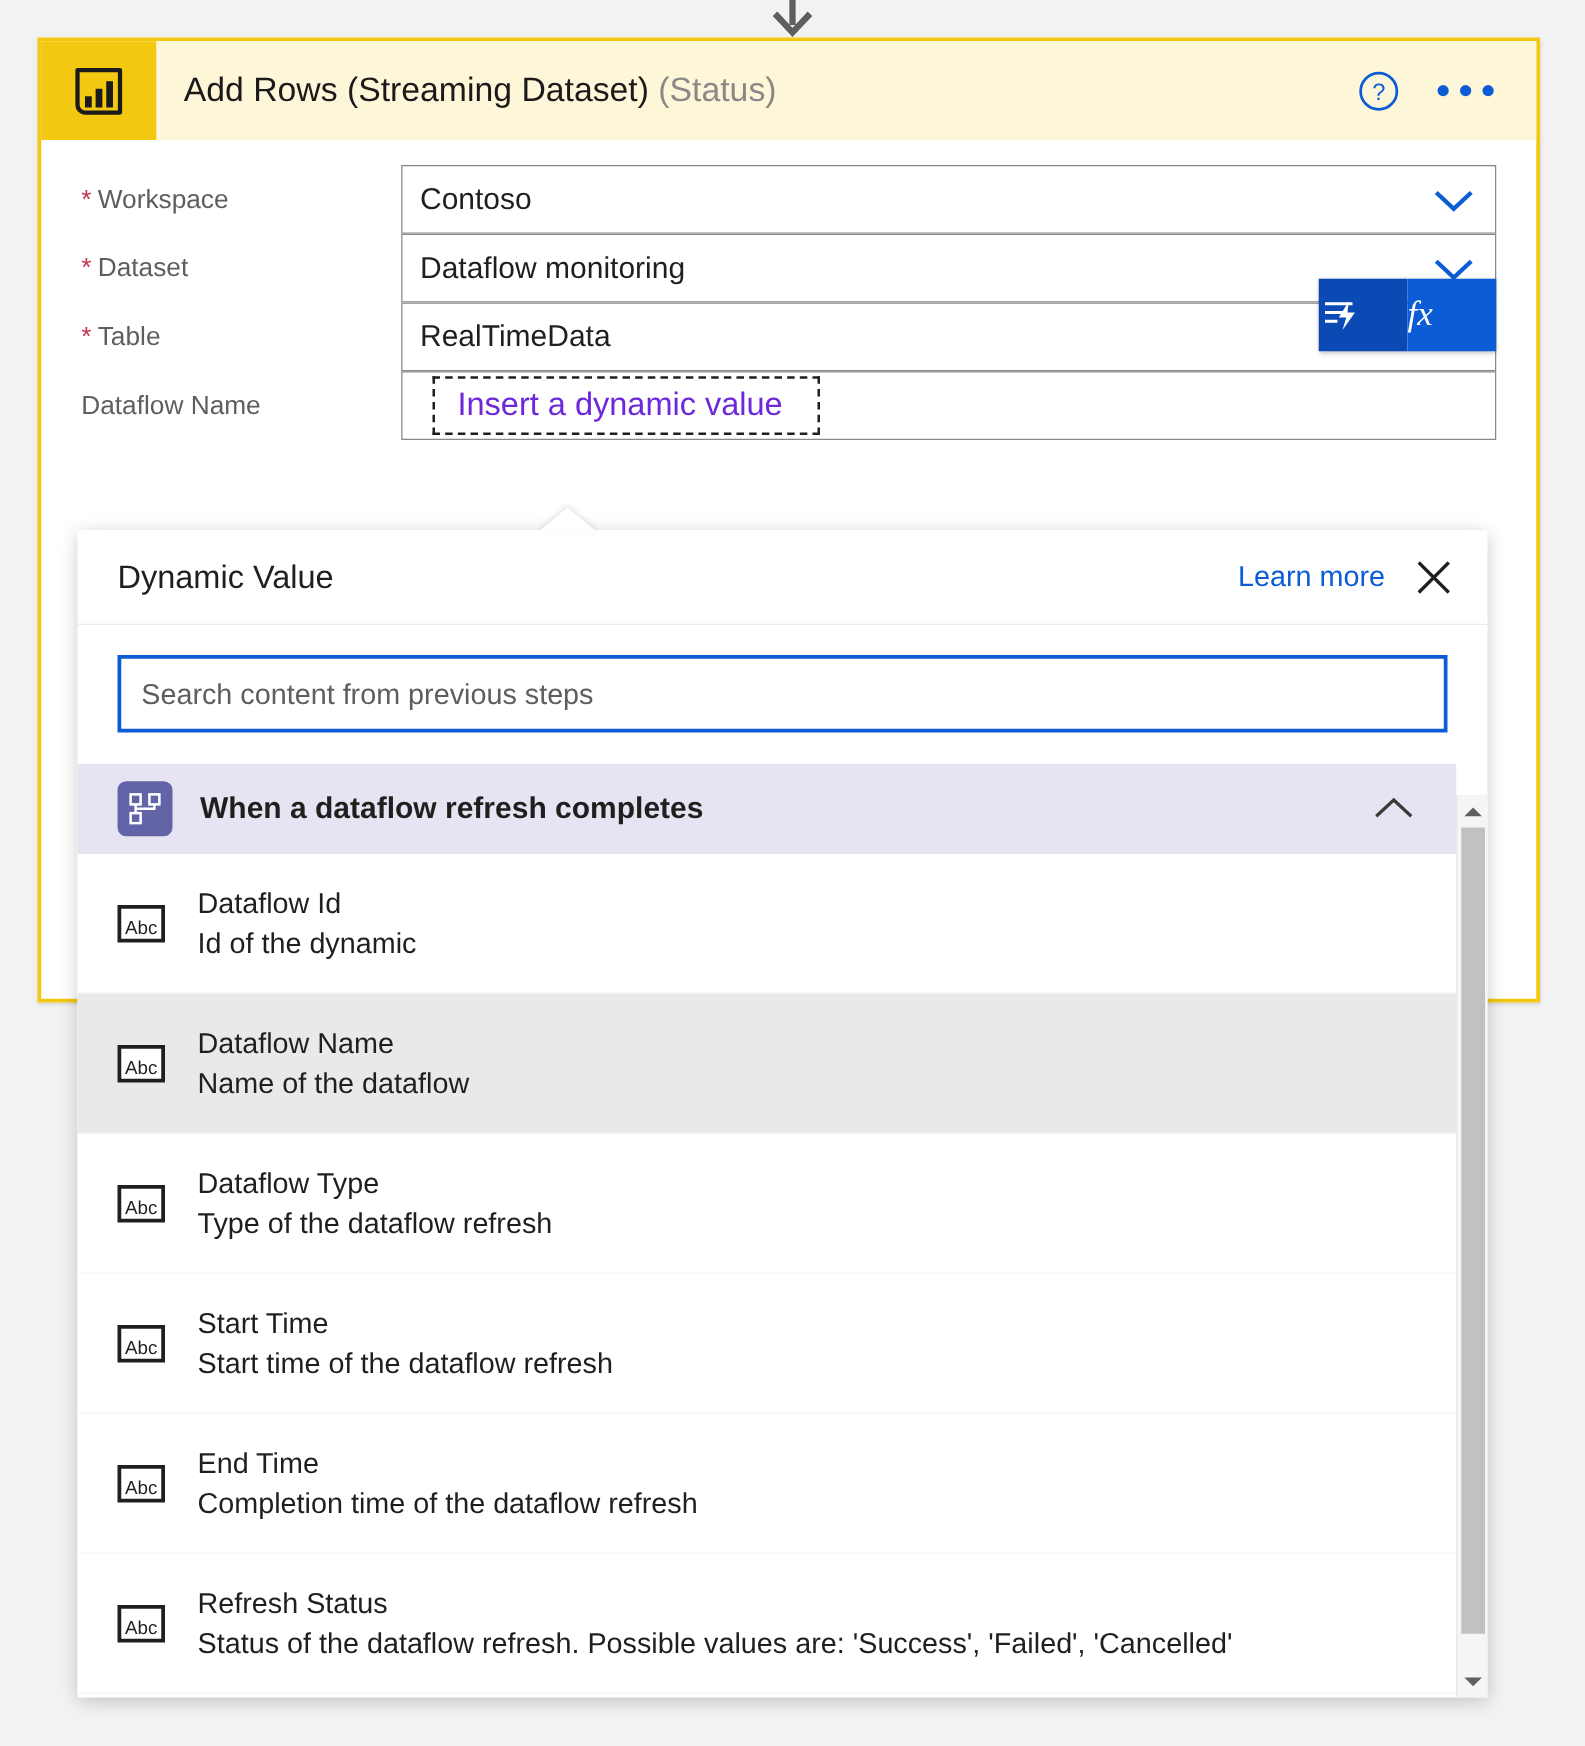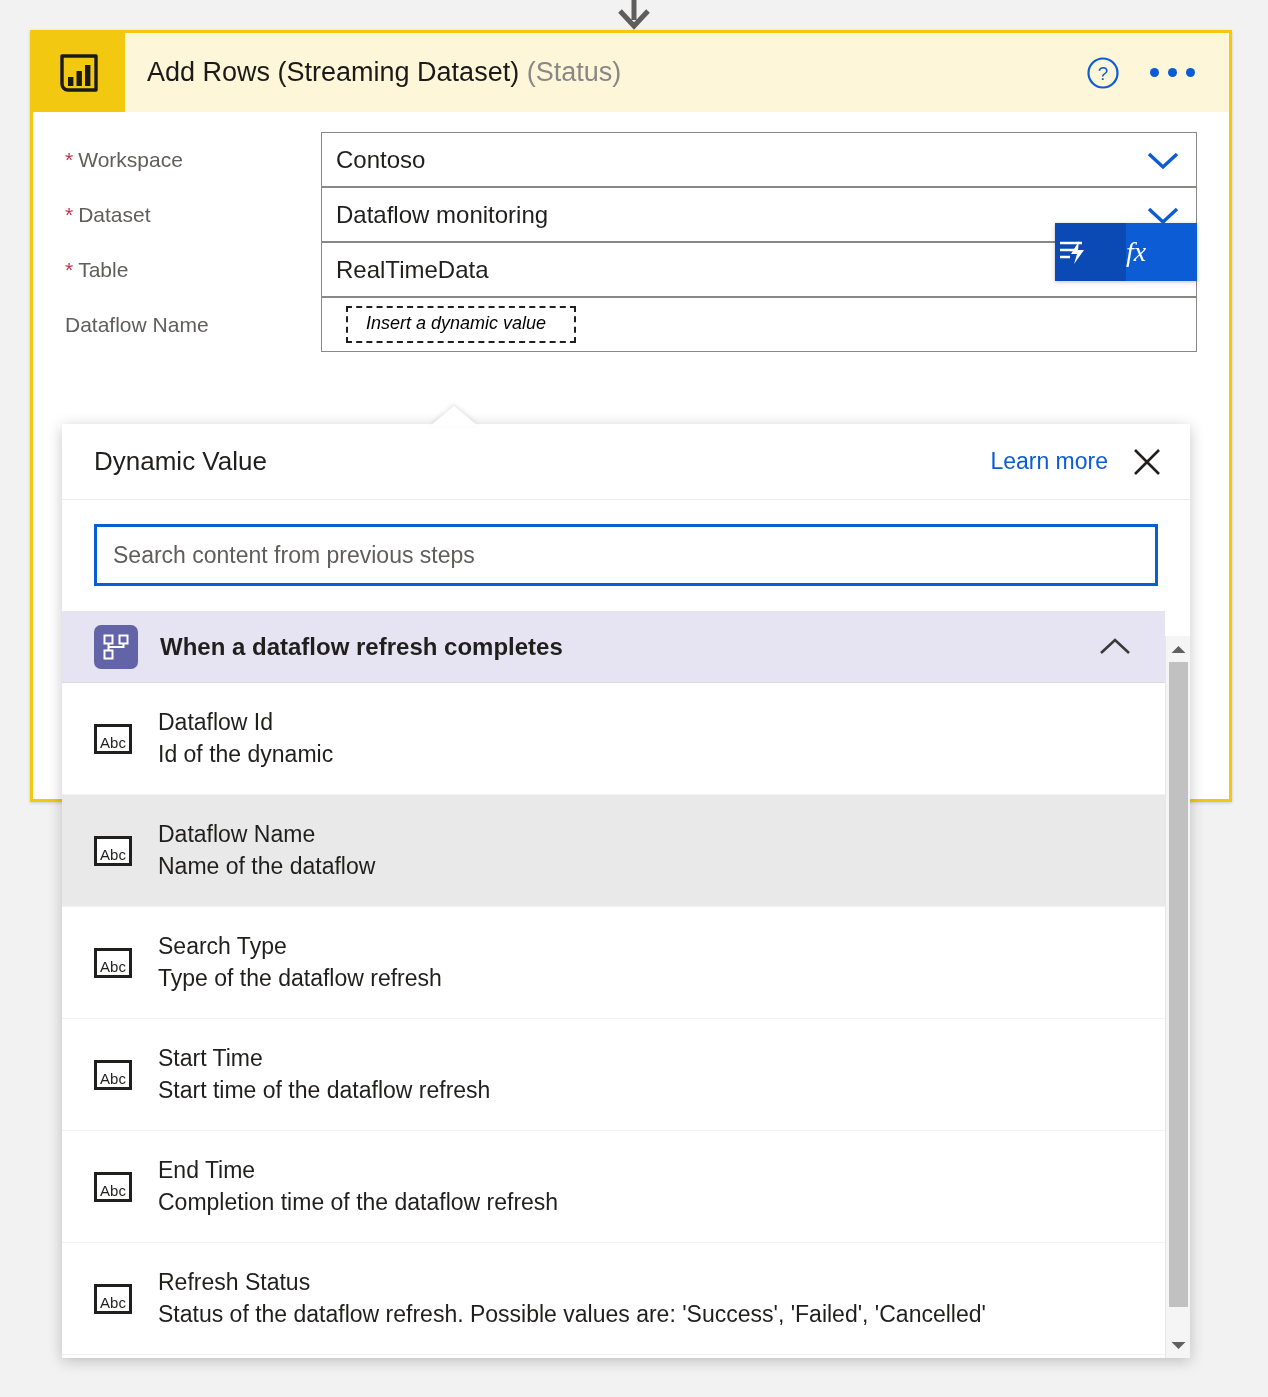--- a/index.html
+++ b/index.html
@@ -72,23 +72,22 @@
     background: #fff;
     display: flex; align-items: center;
     padding: 0 14px;
   }
   .field-value { font-size: 24px; color: #201f1e; }
   .chevron-down { margin-left: auto; line-height: 0; }
 
   .dyn-placeholder {
     border: 2px dashed #201f1e;
     padding: 5px 28px 7px 18px;
-    font-size: 18px; color: #000000;
+    font-size: 26px; color: #6d28d9;
     margin-left: 10px;
-    font-style: italic;
   }
 
   
   .dc-buttons {
     position: absolute; right: -1px; top: -20px;
     display: flex; height: 58px;
     box-shadow: 0 1px 4px rgba(0,0,0,0.25);
   }
   .dc-btn {
     width: 71px; height: 58px;
@@ -360,21 +359,21 @@
           <div class="item-title">Dataflow Name</div>
           <div class="item-desc">Name of the dataflow</div>
         </span>
       </div>
 
       <div class="dyn-item">
         <span class="abc-icon">
             <span>Abc</span>
           </span>
         <span class="item-text">
-          <div class="item-title">Search Type</div>
+          <div class="item-title">Dataflow Type</div>
           <div class="item-desc">Type of the dataflow refresh</div>
         </span>
       </div>
 
       <div class="dyn-item">
         <span class="abc-icon">
             <span>Abc</span>
           </span>
         <span class="item-text">
           <div class="item-title">Start Time</div>

